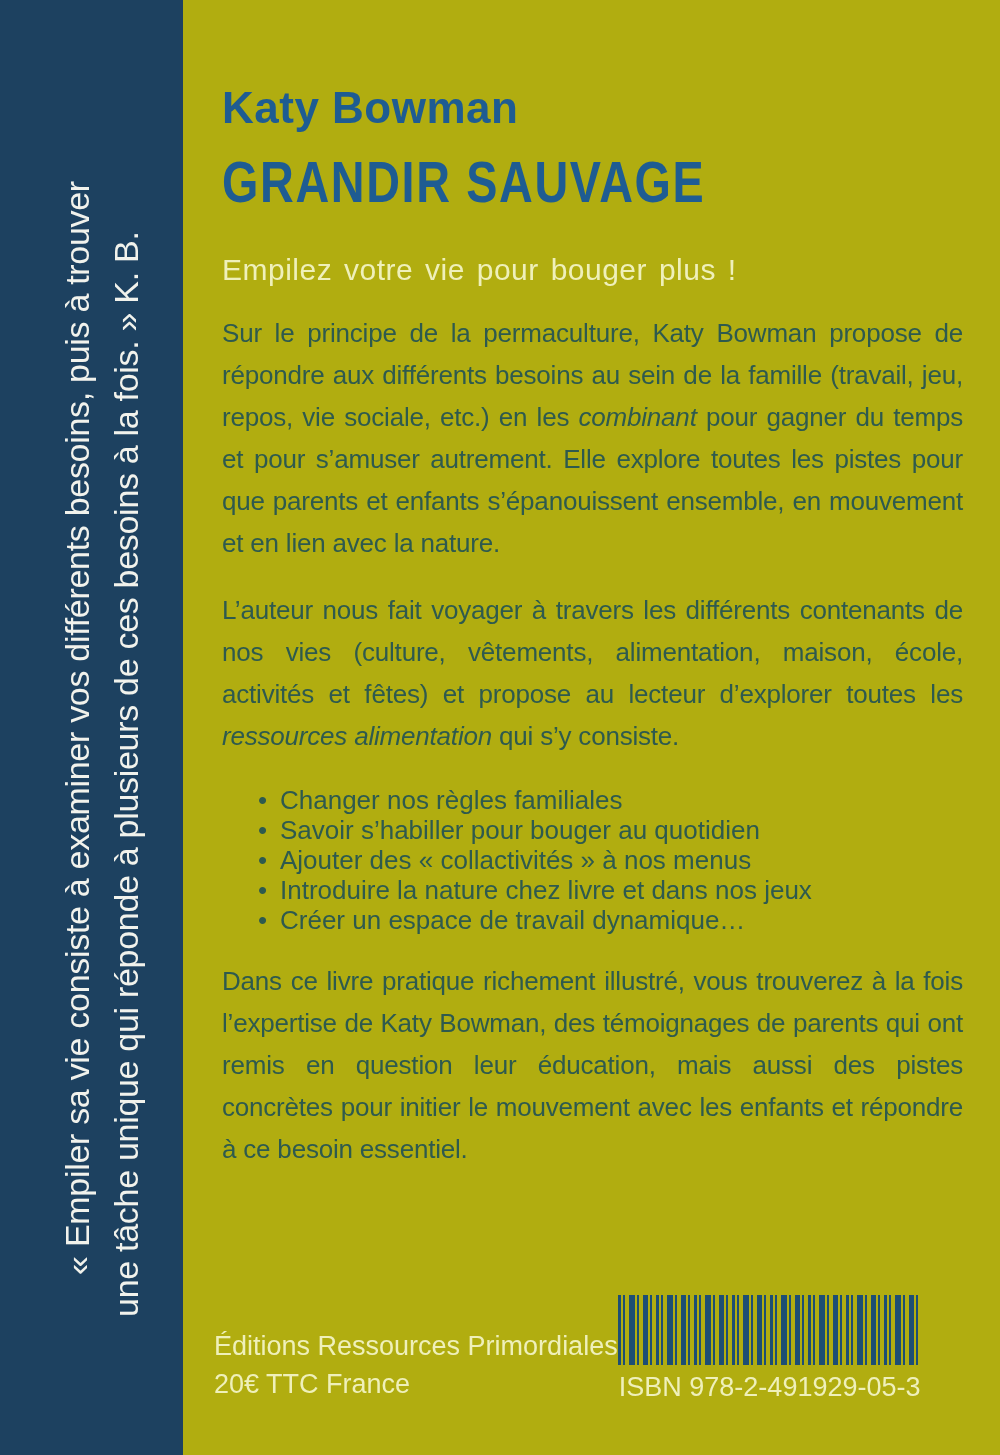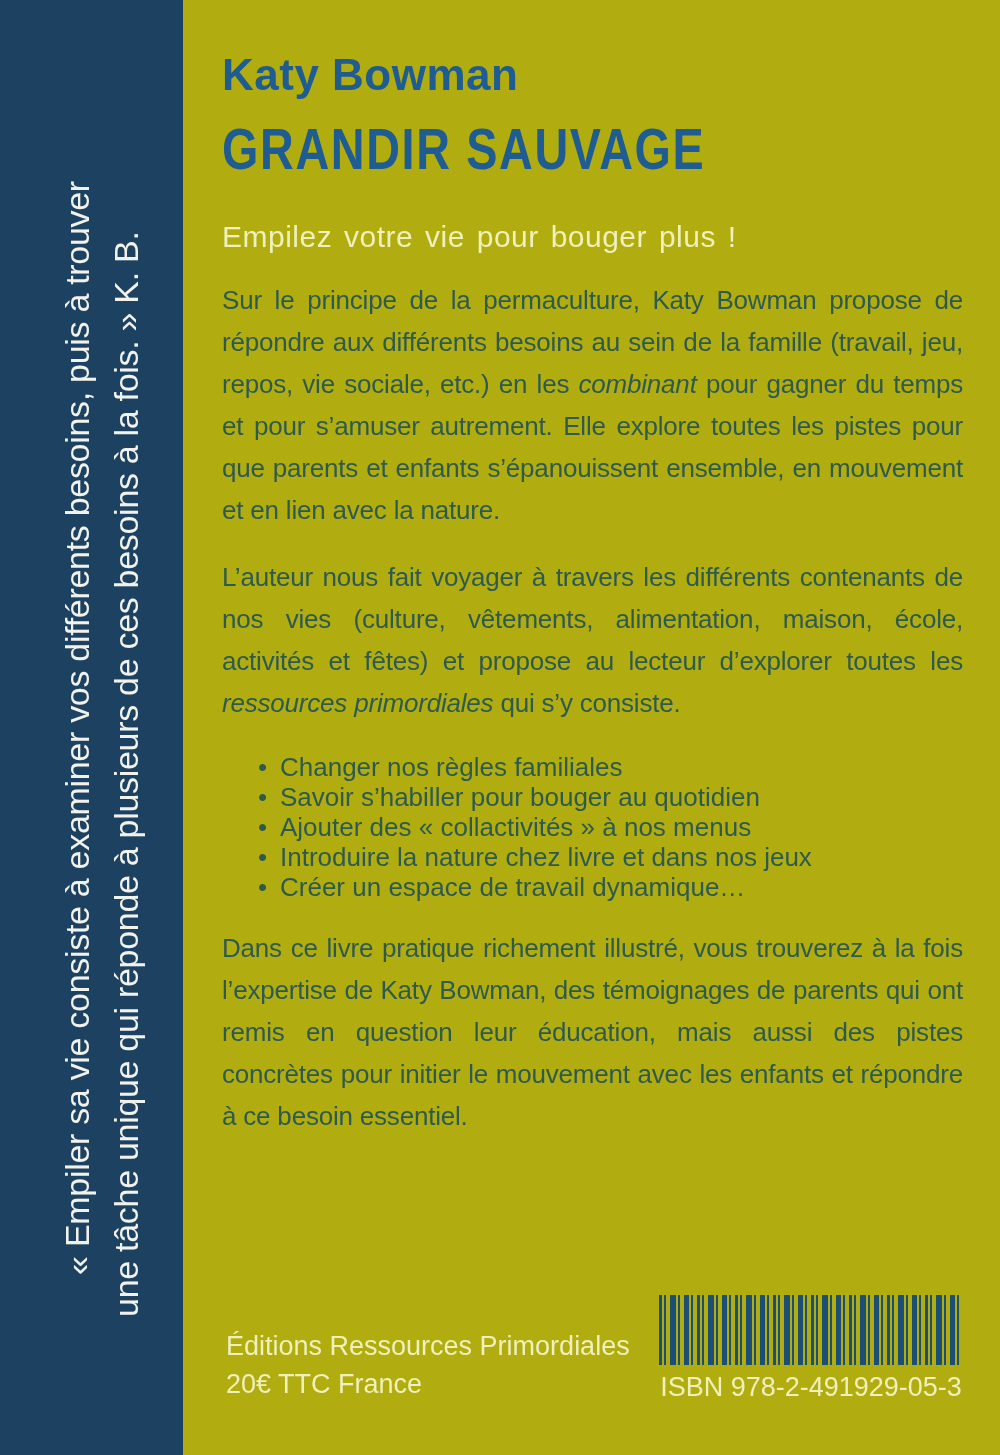--- a/index.html
+++ b/index.html
@@ -32,22 +32,21 @@
     color:var(--softwhite);
     font-size:34px;
     line-height:49px;
     letter-spacing:-0.3px;
   }
   .spine-quote .q2{transform:translateX(-42px);}
 
   
   .main{
     position:absolute;left:183px;top:0;right:0;bottom:0;
-    padding:40px 37px 0 39px;
-    margin-top:10px;
+    padding:83px 37px 0 39px;
   }
   .author{
     color:var(--blue);
     font-size:44px;font-weight:bold;letter-spacing:0.5px;
   }
   .book-title{
     margin-top:16px;
     color:var(--blue);
     font-size:57px;font-weight:bold;letter-spacing:2px;
     transform:scaleX(.82);transform-origin:left center;
@@ -73,25 +72,25 @@
     list-style:none;
     padding-left:36px;
     color:var(--green);
     font-size:26px;line-height:30px;
   }
   .bullets li{display:flex;}
   .bullets .dot{width:22px;flex:0 0 22px;}
 
   
   .footer{
-    position:absolute;left:226px;right:37px;bottom:52px;
-    display:flex;justify-content:space-between;align-items:flex-end;
+    position:absolute;left:214px;right:37px;bottom:52px;
+    display:flex;align-items:flex-end;
   }
   .imprint{color:var(--cream);font-size:27px;line-height:38px;}
-  .barcode-block{width:304px;text-align:center;margin-left:10px;}
+  .barcode-block{width:304px;text-align:center;}
   .barcode{
     width:304px;height:70px;margin:0 auto;
     background:repeating-linear-gradient(90deg,
       var(--barcode) 0 3px,  transparent 3px 5px,
       var(--barcode) 5px 7px, transparent 7px 11px,
       var(--barcode) 11px 17px, transparent 17px 19px,
       var(--barcode) 19px 21px, transparent 21px 25px,
       var(--barcode) 25px 30px, transparent 30px 32px,
       var(--barcode) 32px 34px, transparent 34px 38px);
   }
@@ -112,21 +111,21 @@
     </div>
   </div>
 
   <div class="main">
     <div class="author">Katy Bowman</div>
     <div class="book-title">GRANDIR SAUVAGE</div>
     <div class="subtitle">Empilez votre vie pour bouger plus !</div>
 
     <p class="para"><span>Sur le principe de la permaculture, Katy Bowman propose de répondre aux différents besoins au sein de la famille (travail, jeu, repos, vie sociale, etc.) en les </span><em>combinant</em><span> pour gagner du temps et pour s’amuser autrement. Elle explore toutes les pistes pour que parents et enfants s’épanouissent ensemble, en mouvement et en lien avec la nature.</span></p>
 
-    <p class="para"><span>L’auteur nous fait voyager à travers les différents contenants de nos vies (culture, vêtements, alimentation, maison, école, activités et fêtes) et propose au lecteur d’explorer toutes les </span><em>ressources primordiales</em><span> qui s’y consiste.</span></p>
+    <p class="para"><span>L’auteur nous fait voyager à travers les différents contenants de nos vies (culture, vêtements, alimentation, maison, école, activités et fêtes) et propose au lecteur d’explorer toutes les </span><em>ressources alimentation</em><span> qui s’y consiste.</span></p>
 
     <ul class="bullets">
 
         <li>
           <span class="dot">•</span>
           <span class="bt">Changer nos règles familiales</span>
         </li>
 
         <li>
           <span class="dot">•</span>

